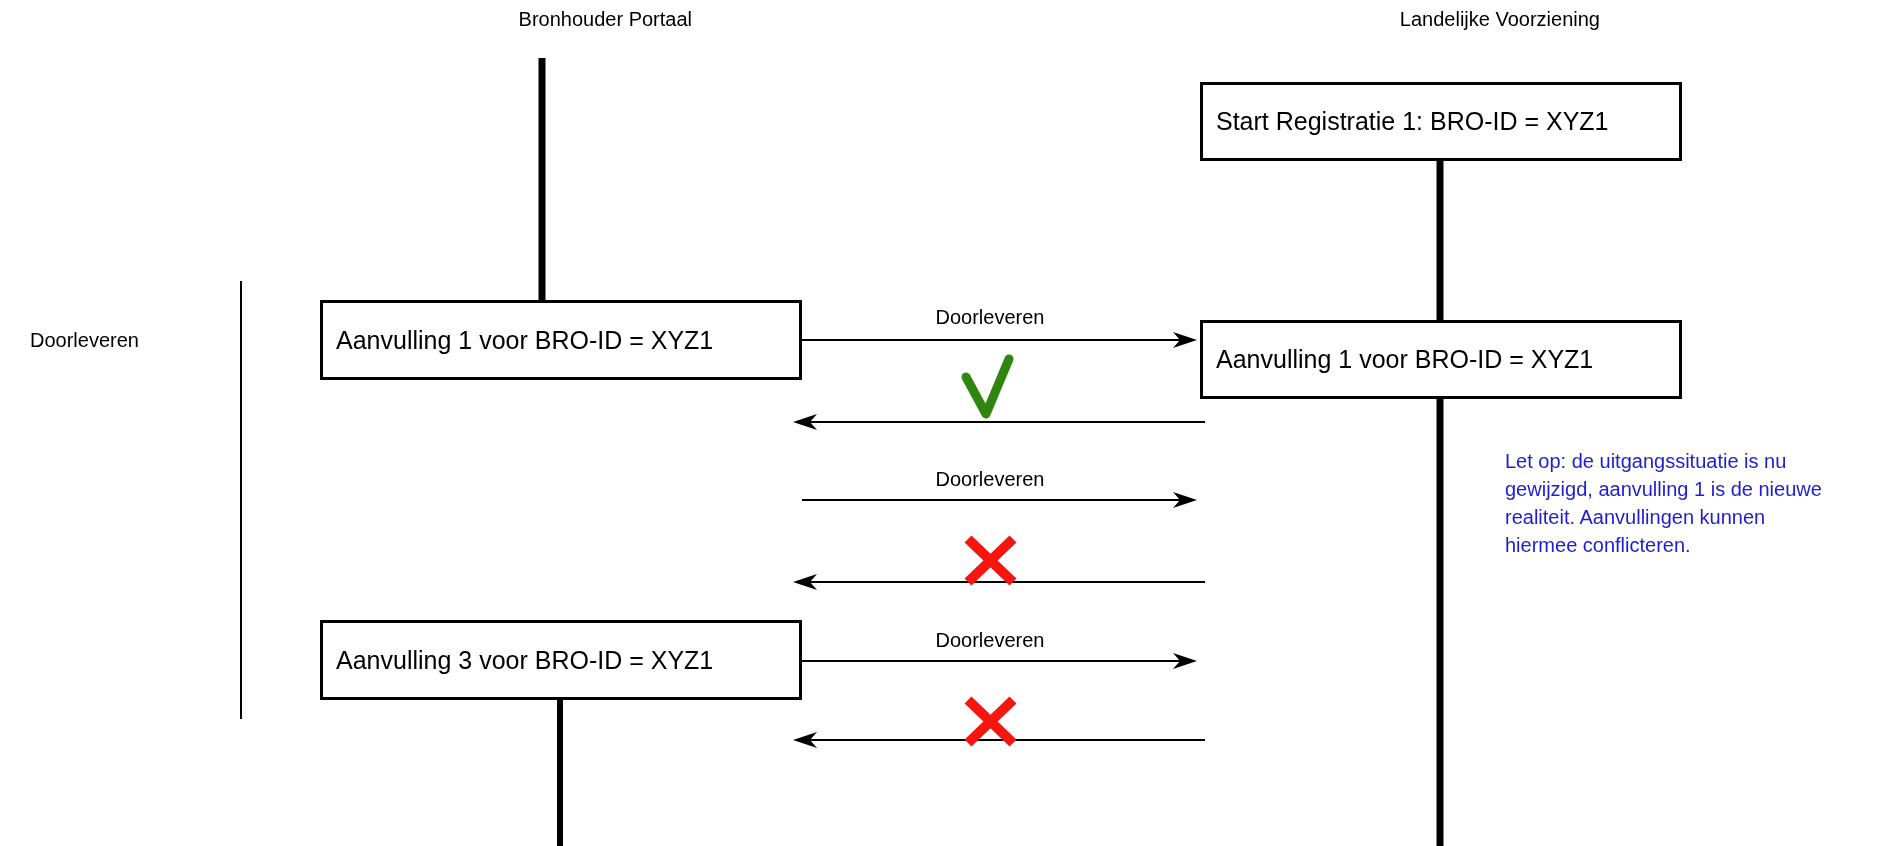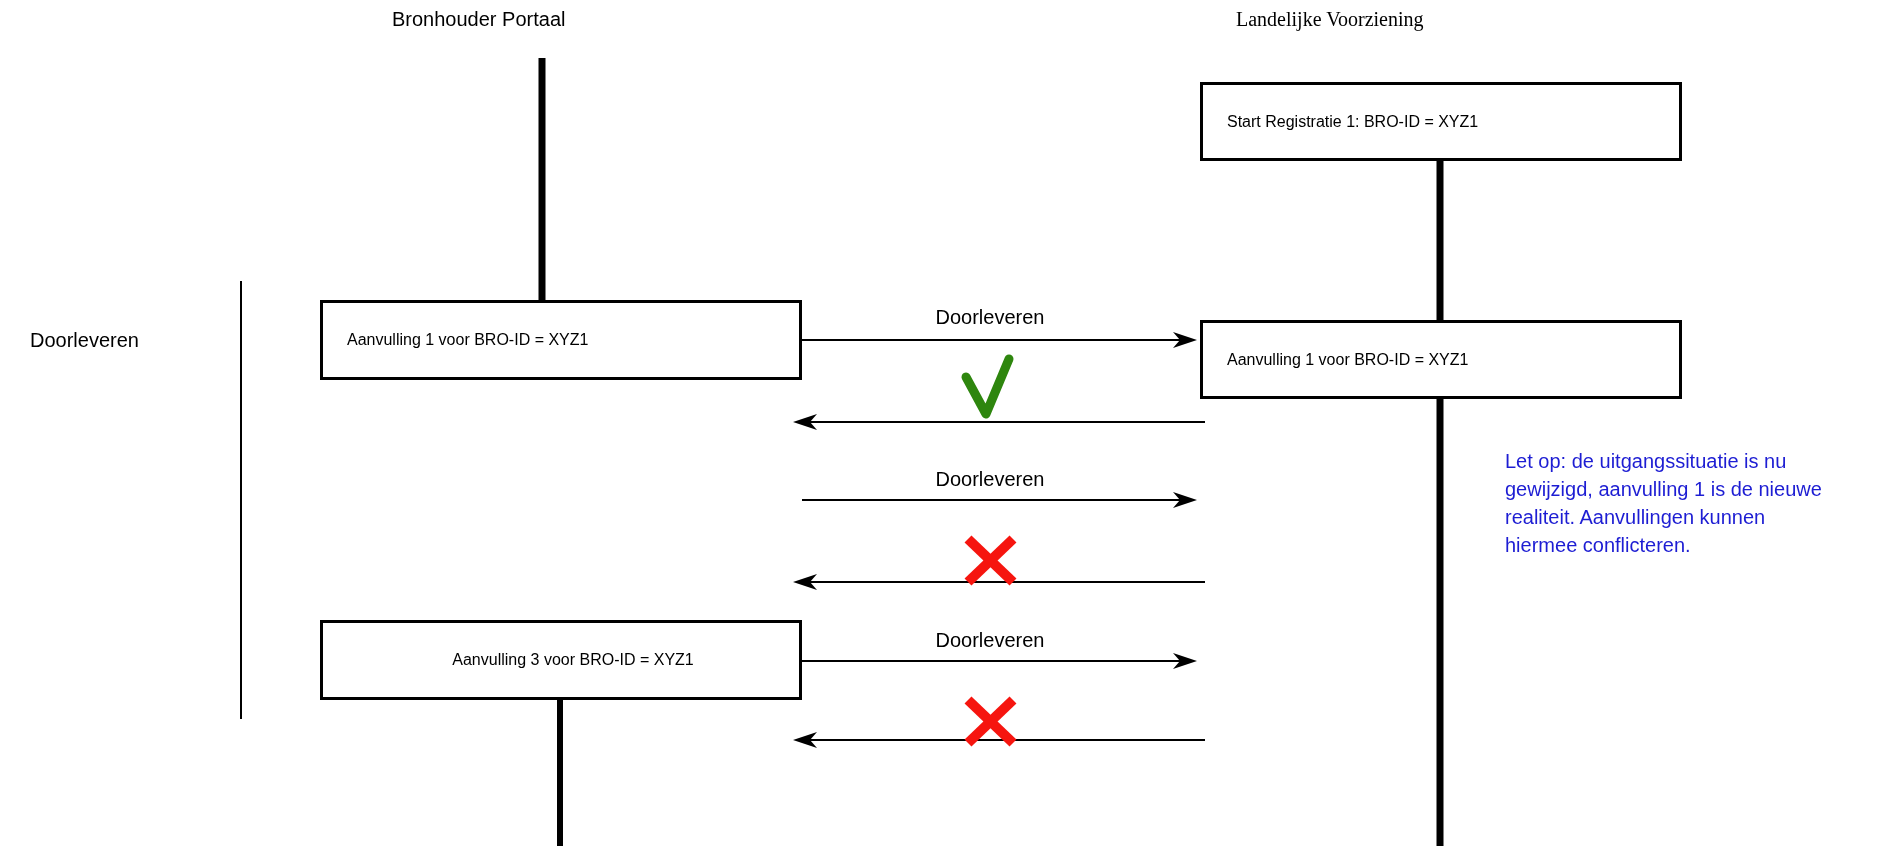--- a/index.html
+++ b/index.html
@@ -15,30 +15,30 @@
   .stroke-black{stroke:#000000;}
   .fill-black{fill:#000000;}
 
   .box{
     position:absolute;
     box-sizing:border-box;
     background:#ffffff;
     border:3px solid #000000;
     display:flex;
     align-items:center;
-    padding-left:24px;
-    font-size:16px;
+    padding-left:13px;
+    font-size:25px;
     white-space:nowrap;
   }
   .lbox{left:320px;width:482px;height:80px;}
   .rbox{left:1200px;width:482px;height:79px;}
 
   .title{
     position:absolute;top:8px;width:300px;
-    text-align:left;font-size:20px;white-space:nowrap;
+    text-align:right;font-size:20px;white-space:nowrap;
   }
   .arrow-label{
     position:absolute;left:840px;width:300px;
     text-align:center;font-size:20px;white-space:nowrap;
   }
   .side-label{
     position:absolute;left:30px;top:329px;
     font-size:20px;white-space:nowrap;
   }
   .note{
@@ -79,35 +79,35 @@
     <polyline points="966,377 986,414 1009,359" fill="none" stroke-width="9" stroke-linecap="round" stroke-linejoin="round" stroke="#2e860e"></polyline>
 
     <line x1="968" y1="539" x2="1013" y2="582" stroke-width="10" stroke="#f6150f"></line>
     <line x1="1013" y1="539" x2="968" y2="582" stroke-width="10" stroke="#f6150f"></line>
 
     <line x1="968" y1="700" x2="1013" y2="743" stroke-width="10" stroke="#f6150f"></line>
     <line x1="1013" y1="700" x2="968" y2="743" stroke-width="10" stroke="#f6150f"></line>
   </svg>
 
   <div class="title" style="left:392px;">Bronhouder Portaal</div>
-  <div class="title" style="left:1236px;font-family:Liberation Serif, serif;">Landelijke Voorziening</div>
+  <div class="title" style="left:1300px;">Landelijke Voorziening</div>
 
   <div class="side-label">Doorleveren</div>
 
   <div class="box rbox" style="top:82px;">
     <span>Start Registratie 1: BRO-ID = XYZ1</span>
   </div>
   <div class="box rbox" style="top:320px;">
     <span>Aanvulling 1 voor BRO-ID = XYZ1</span>
   </div>
 
   <div class="box lbox" style="top:300px;">
     <span>Aanvulling 1 voor BRO-ID = XYZ1</span>
   </div>
-  <div class="box lbox" style="top:620px;justify-content:center;">
+  <div class="box lbox" style="top:620px;">
     <span>Aanvulling 3 voor BRO-ID = XYZ1</span>
   </div>
 
   <div class="arrow-label" style="top:306px;">Doorleveren</div>
   <div class="arrow-label" style="top:468px;">Doorleveren</div>
   <div class="arrow-label" style="top:629px;">Doorleveren</div>
 
   <div class="note" style="color: rgb(29, 29, 211);">
       <div>Let op: de uitgangssituatie is nu</div>
       <div>gewijzigd, aanvulling 1 is de nieuwe</div>

